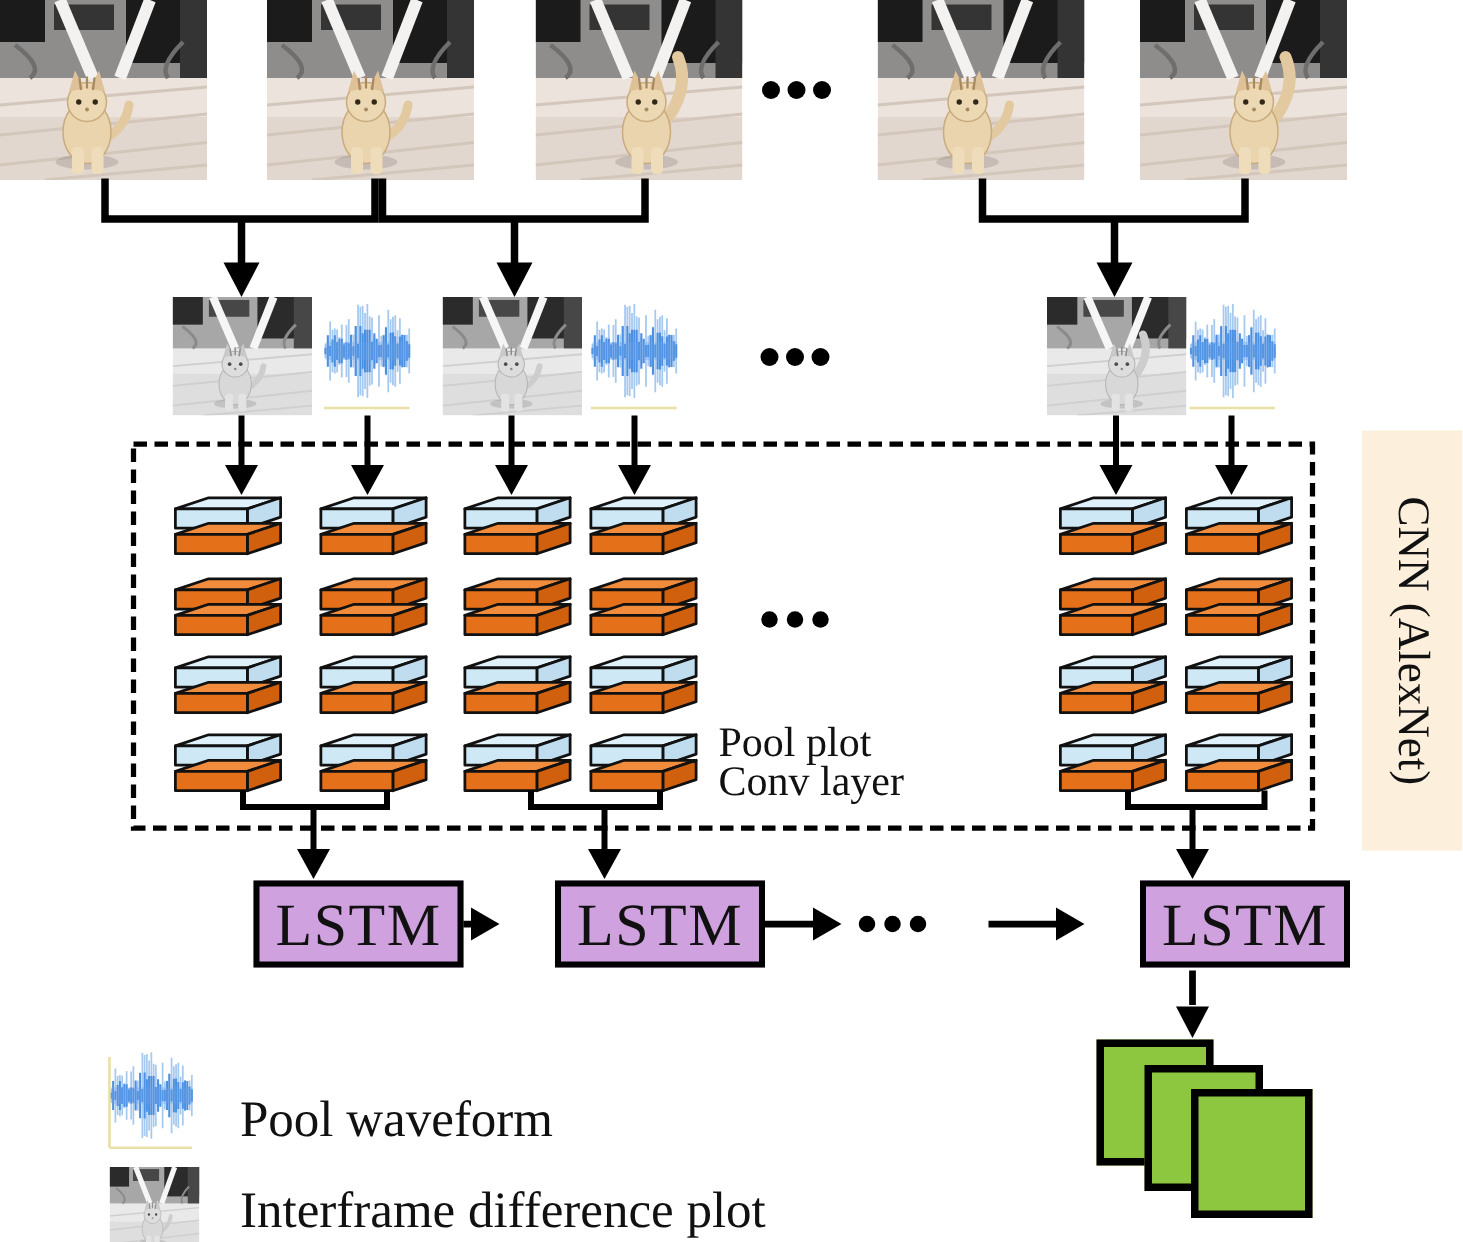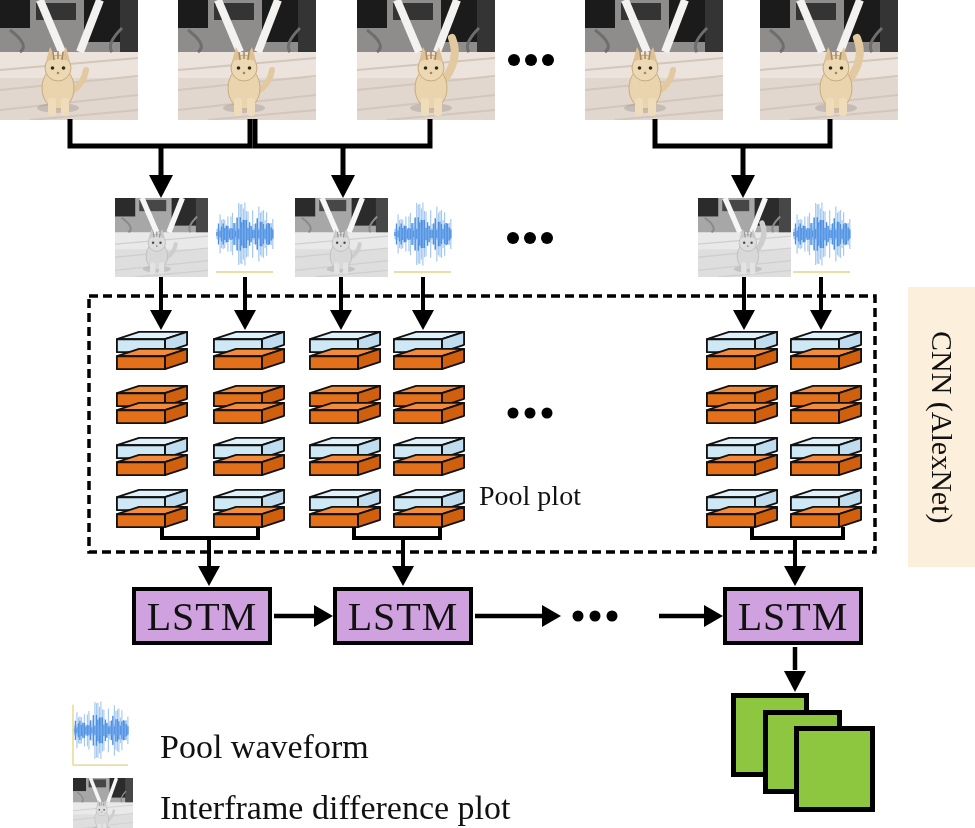--- a/index.html
+++ b/index.html
@@ -11,21 +11,21 @@
   .frame{position:absolute;top:0;width:138px;height:120px;overflow:hidden;}
   .gimg{position:absolute;width:93px;height:79px;overflow:hidden;}
   .wave{position:absolute;width:60px;height:72px;}
   .col{position:absolute;width:78px;}
   .slab{position:absolute;left:0;width:78px;height:24px;}
   #connector-layer{position:absolute;left:0;top:0;z-index:5;pointer-events:none;}
   .lstm-box{
     position:absolute;width:140px;height:58px;box-sizing:border-box;
     background:var(--lstm,#CFA2DF);border:4px solid #000;z-index:6;
     display:flex;align-items:center;justify-content:center;
-    font-size:40px;letter-spacing:1px;color:#111;
+    font-size:40px;letter-spacing:1px;color:#111;margin-left:37px;
   }
   #cnn-panel{
     position:absolute;left:908px;top:287px;width:67px;height:280px;z-index:2;
     display:flex;align-items:center;justify-content:center;
   }
   #cnn-panel span{
     writing-mode:vertical-rl;font-size:30px;color:#111;white-space:nowrap;
   }
   .layer-label{position:absolute;left:479px;font-size:28px;color:#111;z-index:6;line-height:1;}
   .out-frame{position:absolute;box-sizing:border-box;border:5px solid #000;z-index:6;}
@@ -940,20 +940,21 @@
     </g>
           </svg></div>
       </div>
     </div>
 
   <div id="cnn-panel" style="background: rgb(252, 239, 220);">
     <span>CNN (AlexNet)</span>
   </div>
 
   <div class="layer-label" style="top:482px;">Pool plot</div>
+  <div class="layer-label" style="top:508px;">Conv layer</div>
 
   <svg id="connector-layer" width="975" height="828" viewBox="0 0 975 828">
       <rect x="89" y="296" width="786" height="256" fill="none" stroke="#000" stroke-width="3.5" stroke-dasharray="9 5"></rect>
       <path d="M70,119 V146 H250 V119" fill="none" stroke="#000" stroke-width="5"></path>
       <line x1="161" y1="146" x2="161" y2="176" stroke="#000" stroke-width="5"></line>
       <polygon points="149,175 173,175 161,198" fill="#000"></polygon>
       <path d="M255,119 V146 H430 V119" fill="none" stroke="#000" stroke-width="5"></path>
       <line x1="343" y1="146" x2="343" y2="176" stroke="#000" stroke-width="5"></line>
       <polygon points="331,175 355,175 343,198" fill="#000"></polygon>
       <path d="M655,119 V146 H830 V119" fill="none" stroke="#000" stroke-width="5"></path>

